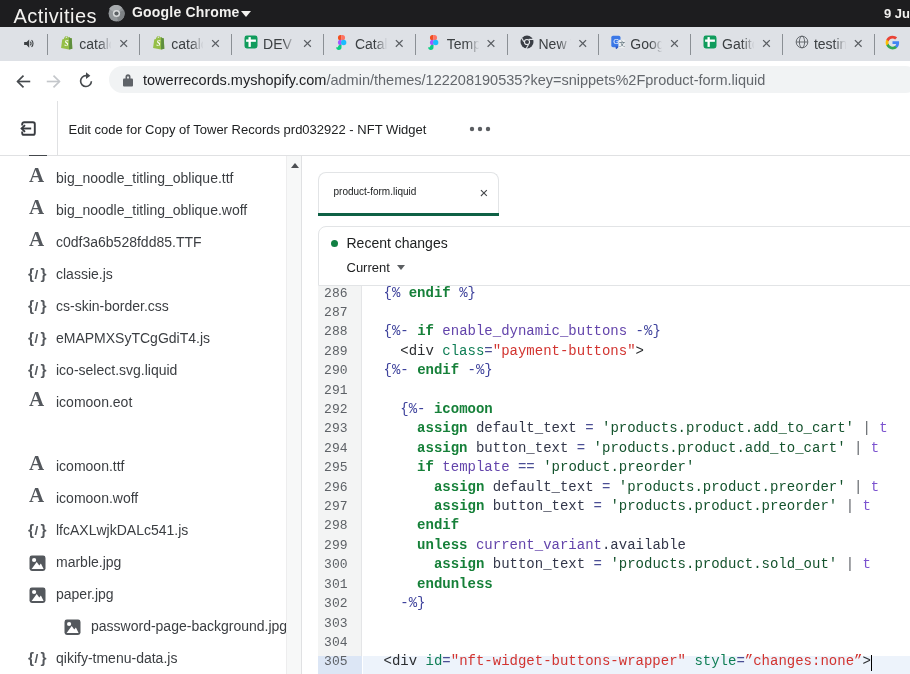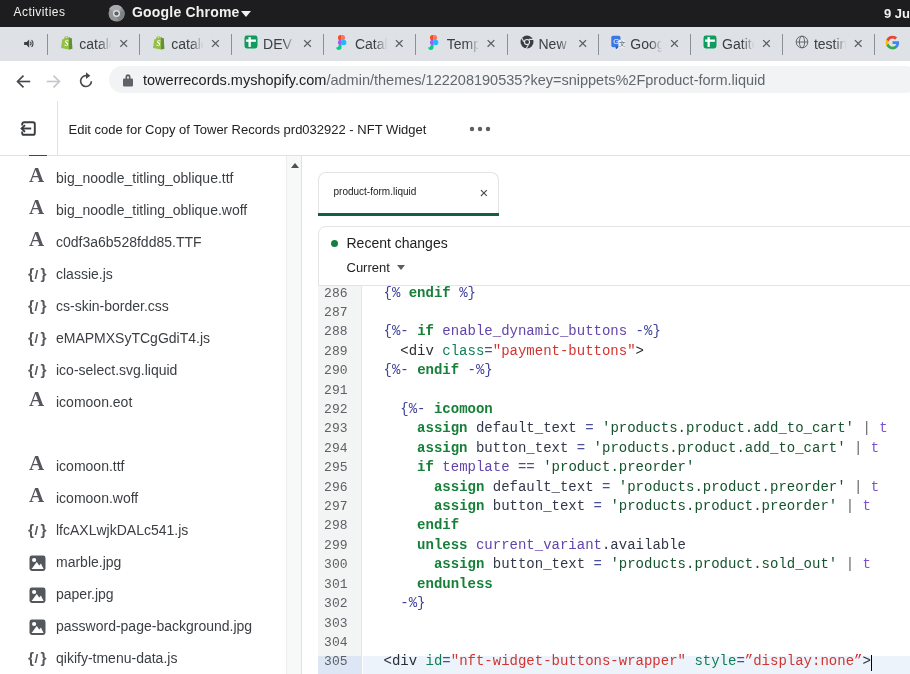--- a/index.html
+++ b/index.html
@@ -55,21 +55,21 @@
 #code .n{color:#33374a}
 #code .o{color:#4a4e94}
 #code .p{color:#5f6368}
 #code .t{color:#7b52cf}
 #cursor{display:inline-block;width:1.5px;height:16.5px;background:#000;vertical-align:-6px}
 </style>
 </head>
 <body>
 
 <div id="topbar">
-  <span class="abs" style="left:13.5px;top:5px;font-size:12px;letter-spacing:.45px">Activities</span>
+  <span class="abs" style="left:13.5px;top:5px;font-size:20px;letter-spacing:.45px">Activities</span>
   <svg class="abs" style="left:108px;top:5px" width="17" height="17" viewBox="0 0 17 17">
     <circle cx="8.5" cy="8.5" r="8" fill="#929699"></circle>
     <path d="M8.5 8.5 L1 4 A8 8 0 0 1 14 2.5 Z" fill="#a7abae"></path>
     <path d="M8.5 8.5 L16 5 A8 8 0 0 1 10 16.4 Z" fill="#7d8184"></path>
     <circle cx="8.5" cy="8.5" r="3.6" fill="#d9dbdc"></circle>
     <circle cx="8.5" cy="8.5" r="2.1" fill="#5c6063"></circle>
   </svg>
   <span class="abs" style="left:132px;top:4px;font-size:14px;font-weight:bold;letter-spacing:.2px">Google Chrome</span>
   <span class="abs" style="left:241px;top:11px;width:0;height:0;border-left:5px solid transparent;border-right:5px solid transparent;border-top:6px solid #f2f1ef"></span>
   <span class="abs" style="left:884px;top:5.5px;font-size:13px;font-weight:bold;white-space:nowrap">9 Jul</span>
@@ -193,21 +193,21 @@
       <div class="fname">paper.jpg</div>
     </div>
     <div class="row" style="top: 391px;">
       <div class="abs" style="left:29px;top:7.5px"><svg width="17" height="16.5" viewBox="0 0 17 16.5">
           <rect x="0.5" y="0.5" width="16" height="15.5" rx="2.4" fill="#54585d"></rect>
           <circle cx="5.1" cy="5" r="2.1" fill="#fff"></circle>
           <path d="M2.6 14 L7.7 7 L10.3 10.4 L11.9 8.4 L14.6 14 Z" fill="#fff"></path>
         </svg></div>
       <div class="fname">marble.jpg</div>
     </div>
-    <div class="row" style="top: 455px;">
+    <div class="row" style="top: 455px; margin-left: 35px;">
       <div class="abs" style="left:29px;top:7.5px"><svg width="17" height="16.5" viewBox="0 0 17 16.5">
           <rect x="0.5" y="0.5" width="16" height="15.5" rx="2.4" fill="#54585d"></rect>
           <circle cx="5.1" cy="5" r="2.1" fill="#fff"></circle>
           <path d="M2.6 14 L7.7 7 L10.3 10.4 L11.9 8.4 L14.6 14 Z" fill="#fff"></path>
         </svg></div>
       <div class="fname">password-page-background.jpg</div>
     </div>
     <div class="row" style="top: 487px;">
       <div class="fB2">
         <span style="left:0">{</span>
@@ -269,21 +269,21 @@
     <span class="k">if</span> <span class="v">template</span> <span class="o">==</span> <span class="s">'product.preorder'</span>
       <span class="k">assign</span> <span class="n">default_text</span> <span class="o">=</span> <span class="s">'products.product.preorder'</span> <span class="p">|</span> <span class="t">t</span>
       <span class="k">assign</span> <span class="n">button_text</span> <span class="o">=</span> <span class="s">'products.product.preorder'</span> <span class="p">|</span> <span class="t">t</span>
     <span class="k">endif</span>
     <span class="k">unless</span> <span class="v">current_variant</span><span class="n">.available</span>
       <span class="k">assign</span> <span class="n">button_text</span> <span class="o">=</span> <span class="s">'products.product.sold_out'</span> <span class="p">|</span> <span class="t">t</span>
     <span class="k">endunless</span>
   <span class="d">-%}</span>
 
 
-&lt;div <span class="a">id</span><span class="o">=</span><span class="r">"nft-widget-buttons-wrapper"</span> <span class="a">style</span><span class="o">=</span><span class="r">”display:none”</span>&gt;<span id="cursor"></span></div>
+&lt;div <span class="a">id</span><span class="o">=</span><span class="r">"nft-widget-buttons-wrapper"</span> <span class="a">style</span><span class="o">=</span><span class="r">”changes:none”</span>&gt;<span id="cursor"></span></div>
 
 <div class="sep" style="left: 47.3px;"></div>
 <div class="sep" style="left: 139.3px;"></div>
 <div class="sep" style="left: 231.1px;"></div>
 <div class="sep" style="left: 322.9px;"></div>
 <div class="sep" style="left: 414.7px;"></div>
 <div class="sep" style="left: 506.5px;"></div>
 <div class="sep" style="left: 598.3px;"></div>
 <div class="sep" style="left: 690.1px;"></div>
 <div class="sep" style="left: 781.9px;"></div>

